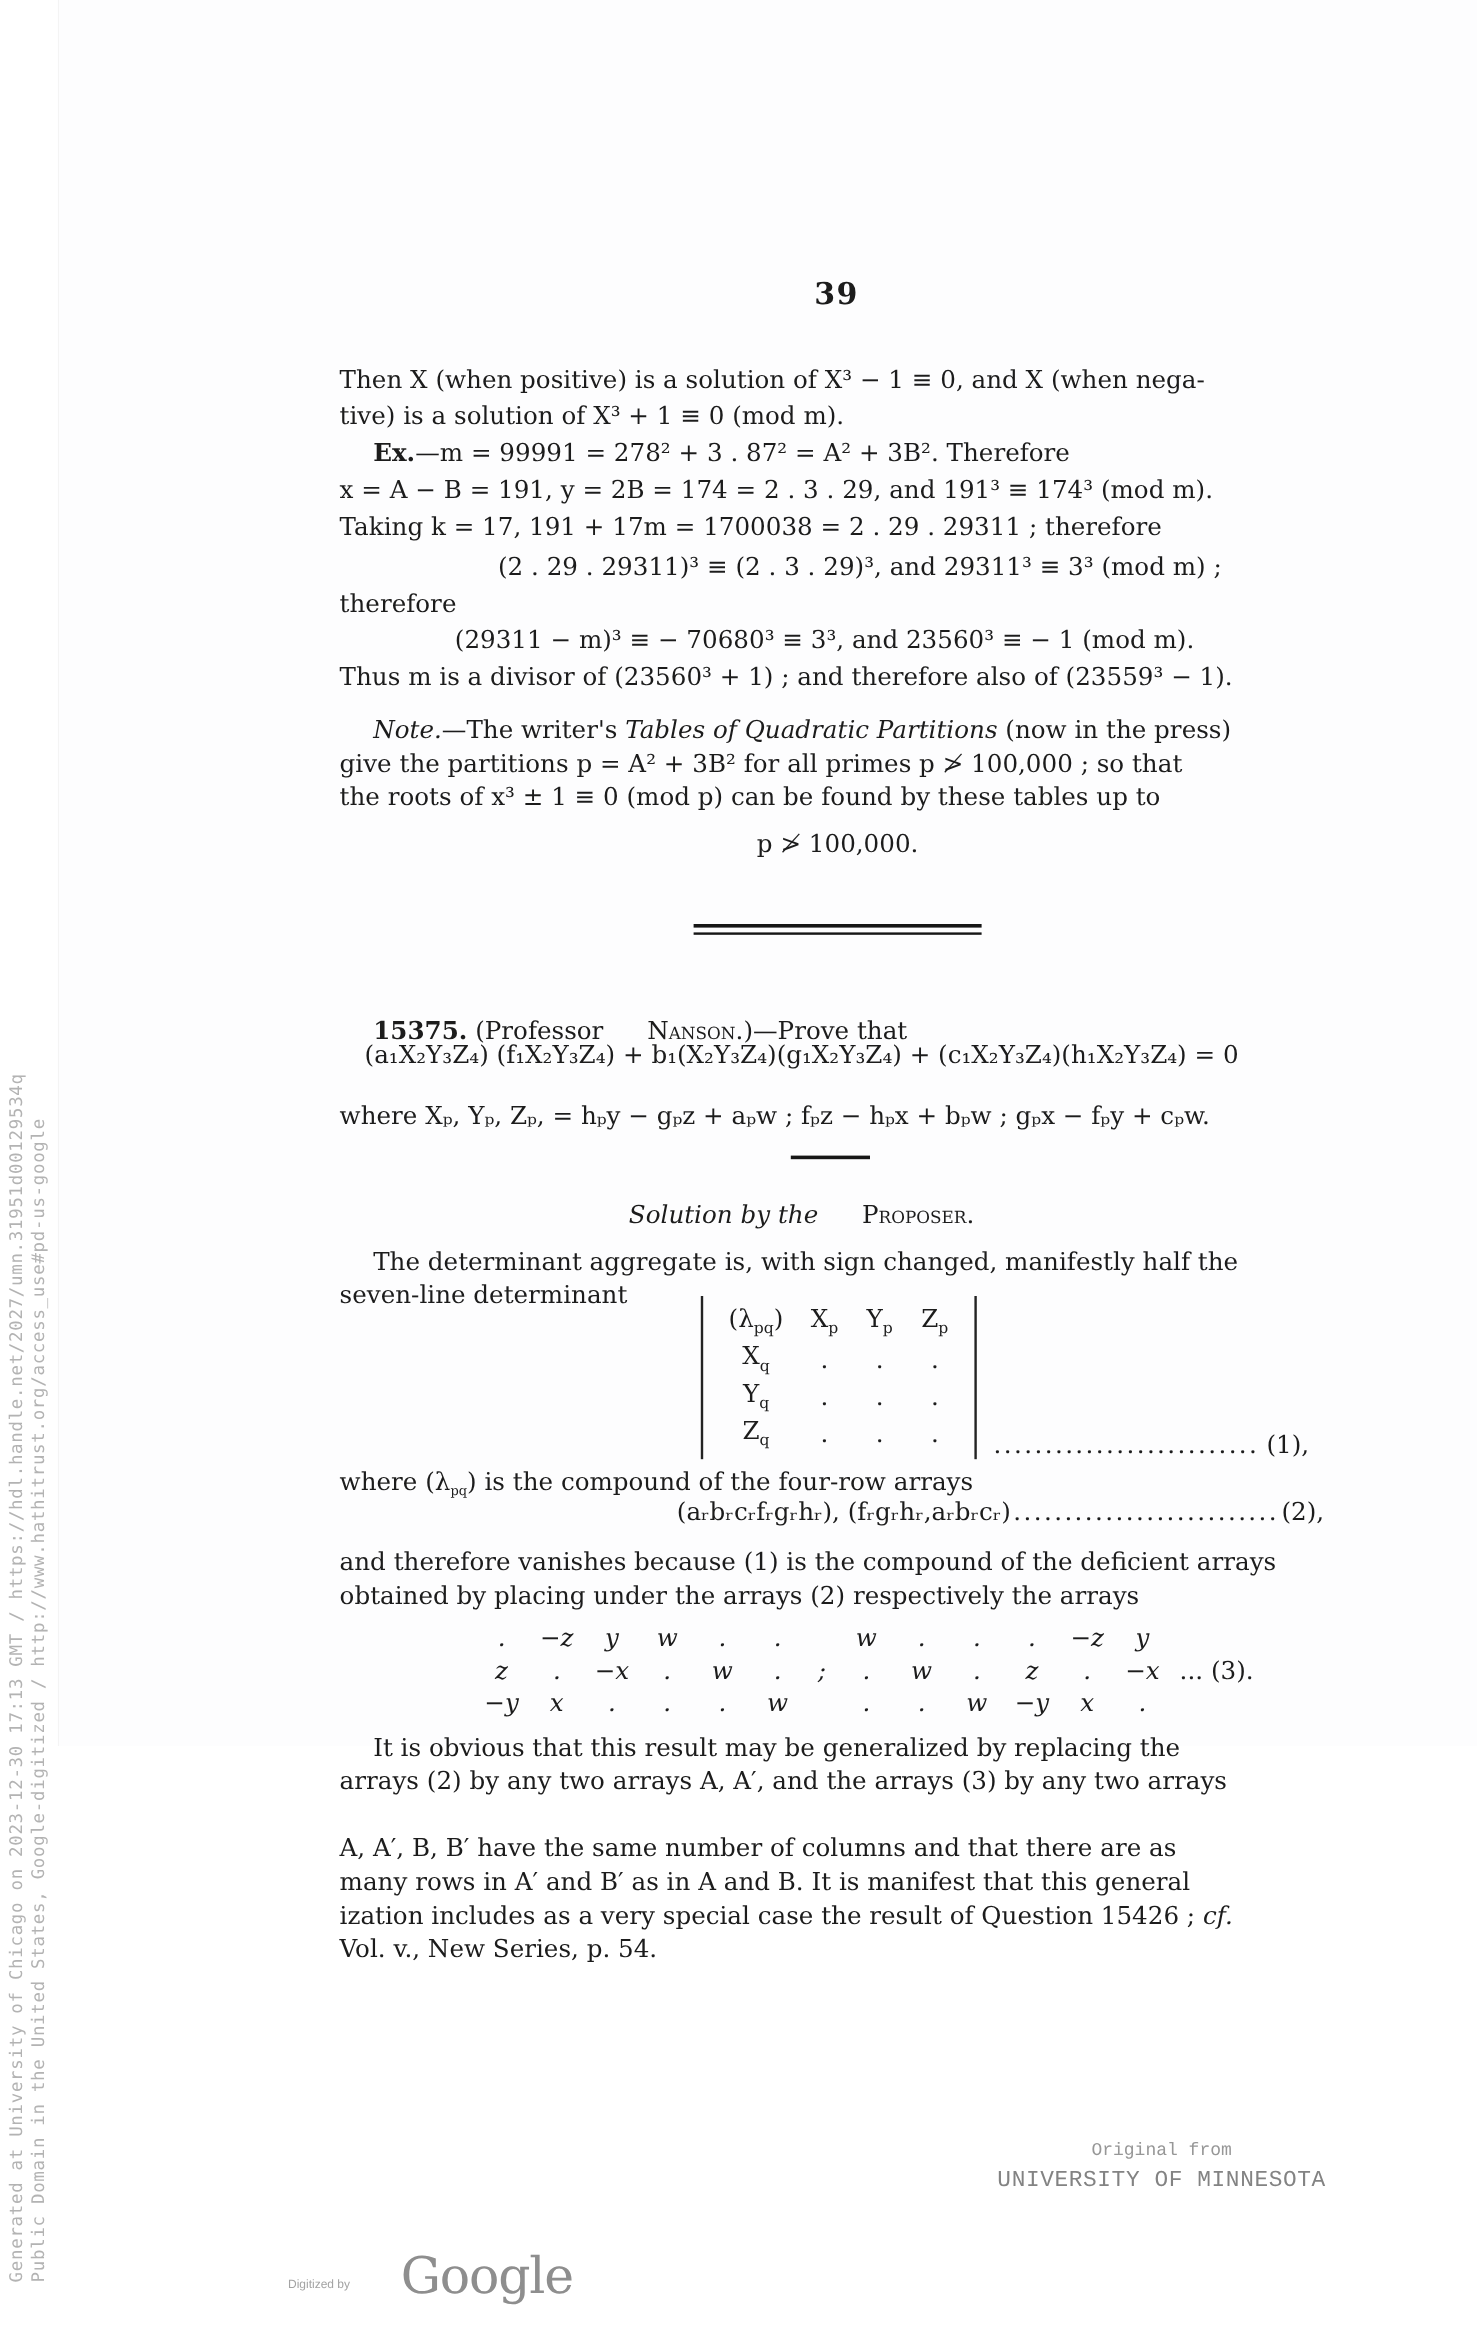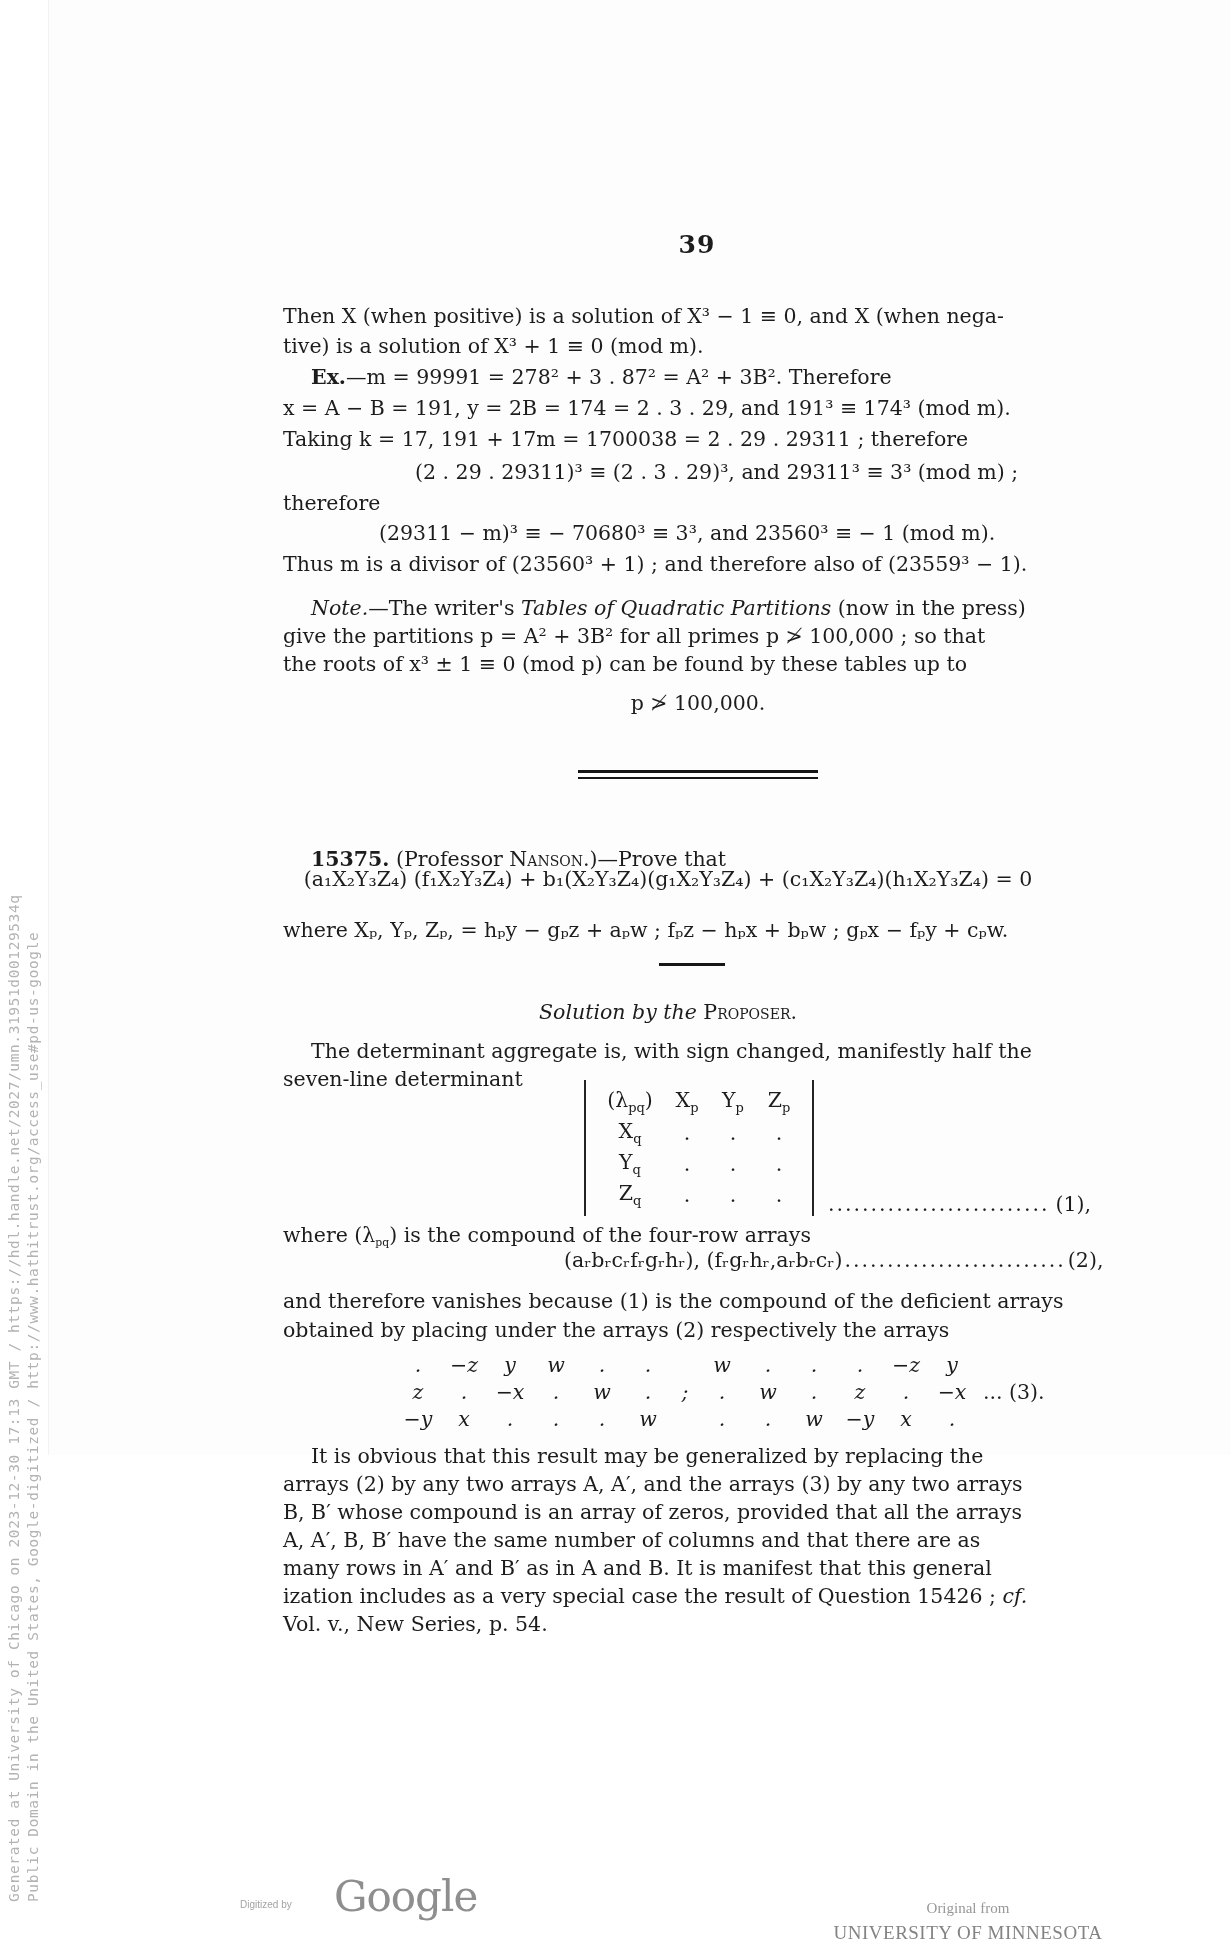--- a/index.html
+++ b/index.html
@@ -7,21 +7,21 @@
   body { position:relative; background:#ffffff; overflow:hidden;
          font-family:"DejaVu Serif", serif; color:#1c1c1c; }
   .page { position:absolute; left:48px; top:0; width:1183px; height:1455px;
           background:#fdfdfe; box-shadow: inset 1px 0 0 #f2f2f2; }
   .ln { position:absolute; left:235px; width:770px; height:31px;
         font-size:20.5px; line-height:30px; white-space:nowrap; }
   .ind  { padding-left:28px; }
   .ctr  { text-align:center; }
   .b    { font-weight:bold; }
   .it   { font-style:italic; }
-  .sc   { font-variant:small-caps; }
+  .sc   { font-variant:small-caps;margin-left:30px; }
   .off130 { padding-left:132px; }
   .off95  { padding-left:96px; }
   .shiftr { transform:translateX(30px); }
   .pagenum { position:absolute; left:235px; top:230px; width:828px; text-align:center;
              font-size:25px; font-weight:bold; letter-spacing:1px; }
   
   .double-rule { position:absolute; left:530px; top:770px; width:240px; height:9px;
                  border-top:3px solid #161616; border-bottom:2px solid #161616; }
   .short-rule  { position:absolute; left:611px; top:963px; width:66px; height:3px;
                  background:#161616; }
@@ -47,22 +47,22 @@
   .a3t  { padding-left:8px; font-style:normal; }
   
   .side-line { position:absolute; transform:rotate(-90deg); transform-origin:0 0;
                white-space:nowrap; font-family:"DejaVu Sans Mono", monospace;
                font-size:14.5px; letter-spacing:0.6px; color:#b3b3b3; }
   
   .digitized { position:absolute; left:192px; top:1899px; font-family:"Liberation Sans", sans-serif;
                font-size:10px; color:#a3a3a3; }
   .glogo { position:absolute; left:286px; top:1872px; font-family:"DejaVu Serif", serif;
            font-size:42px; color:#8e8e8e; letter-spacing:-1px; }
-  .orig { position:absolute; left:720px; top:1900px; width:400px; text-align:center;
-          font-family:Liberation Serif, serif; color:#979797; }
+  .orig { position:absolute; left:720px; top:1784px; width:400px; text-align:center;
+          font-family:Liberation Mono, monospace; color:#979797; }
   .orig .o1 { font-size:15px; }
   .orig .o2 { font-size:19px; color:#838383; margin-top:5px; letter-spacing:0.5px; }
 </style>
 </head>
 <body>
 
 <div class="page">
 
   <div class="pagenum">39</div>
 
@@ -191,21 +191,20 @@
     <span class="a3c">.</span>
     <span class="a3c">w</span>
     <span class="a3c">−y</span>
     <span class="a3c">x</span>
     <span class="a3c">.</span>
     <span class="a3t"></span>
   </div>
 
   <div class="ln ind" style="top:1441px"><span>It is obvious that this result may be generalized by replacing the</span></div>
   <div class="ln" style="top:1469px"><span>arrays (2) by any two arrays A, A′, and the arrays (3) by any two arrays</span></div>
-  <div class="ln" style="top:1497px"><span>B, B′ whose compound is an array of zeros,  provided that all the arrays</span></div>
   <div class="ln" style="top:1525px"><span>A, A′, B, B′ have the same number of columns and that there are as</span></div>
   <div class="ln" style="top:1553px"><span>many rows in A′ and B′ as in A and B.   It is manifest that this general</span></div>
   <div class="ln" style="top:1581px"><span>ization includes as a very special case the result of Question 15426 ;  </span><span class="it">cf.</span></div>
   <div class="ln" style="top:1609px"><span>Vol. v., New Series, p. 54.</span></div>
 
   <div class="digitized">Digitized by</div>
   <div class="glogo">Google</div>
   <div class="orig">
     <div class="o1">Original from</div>
     <div class="o2">UNIVERSITY OF MINNESOTA</div>

